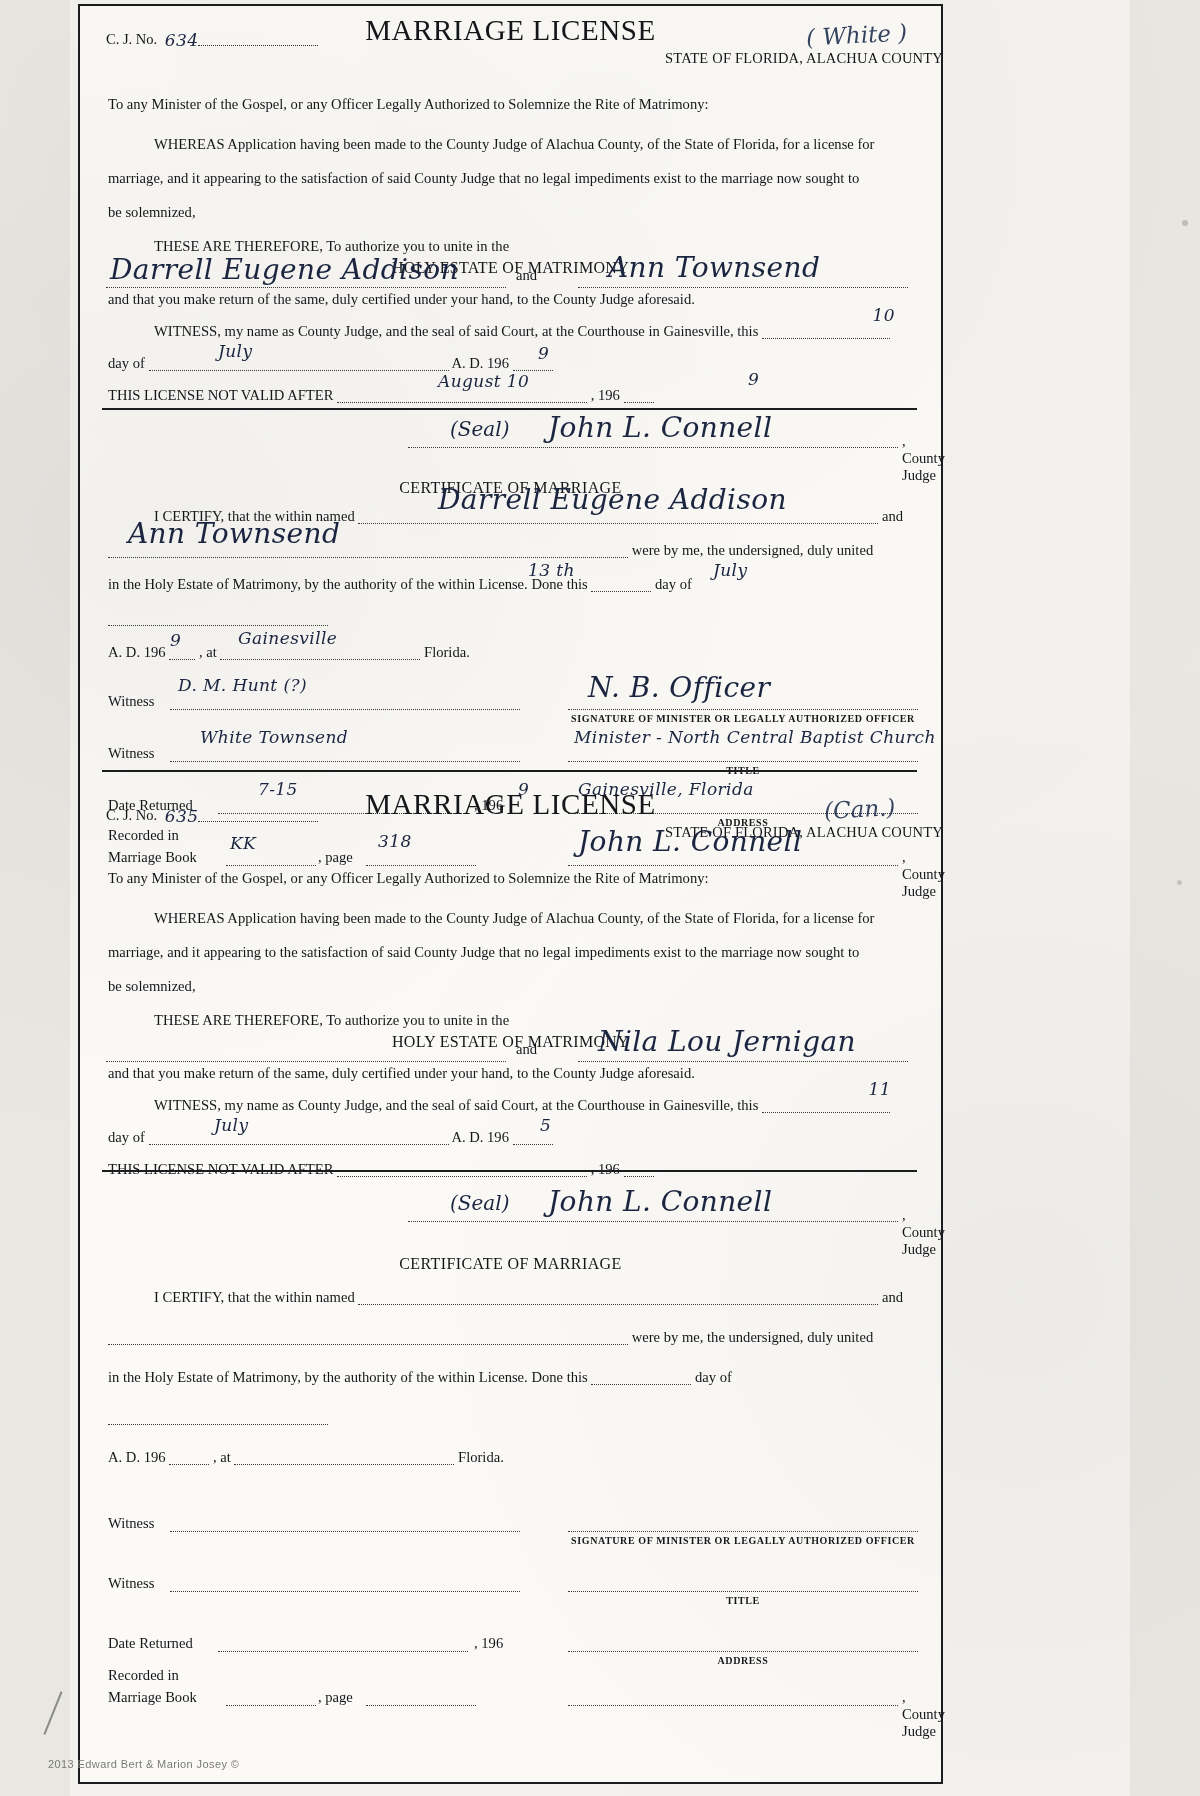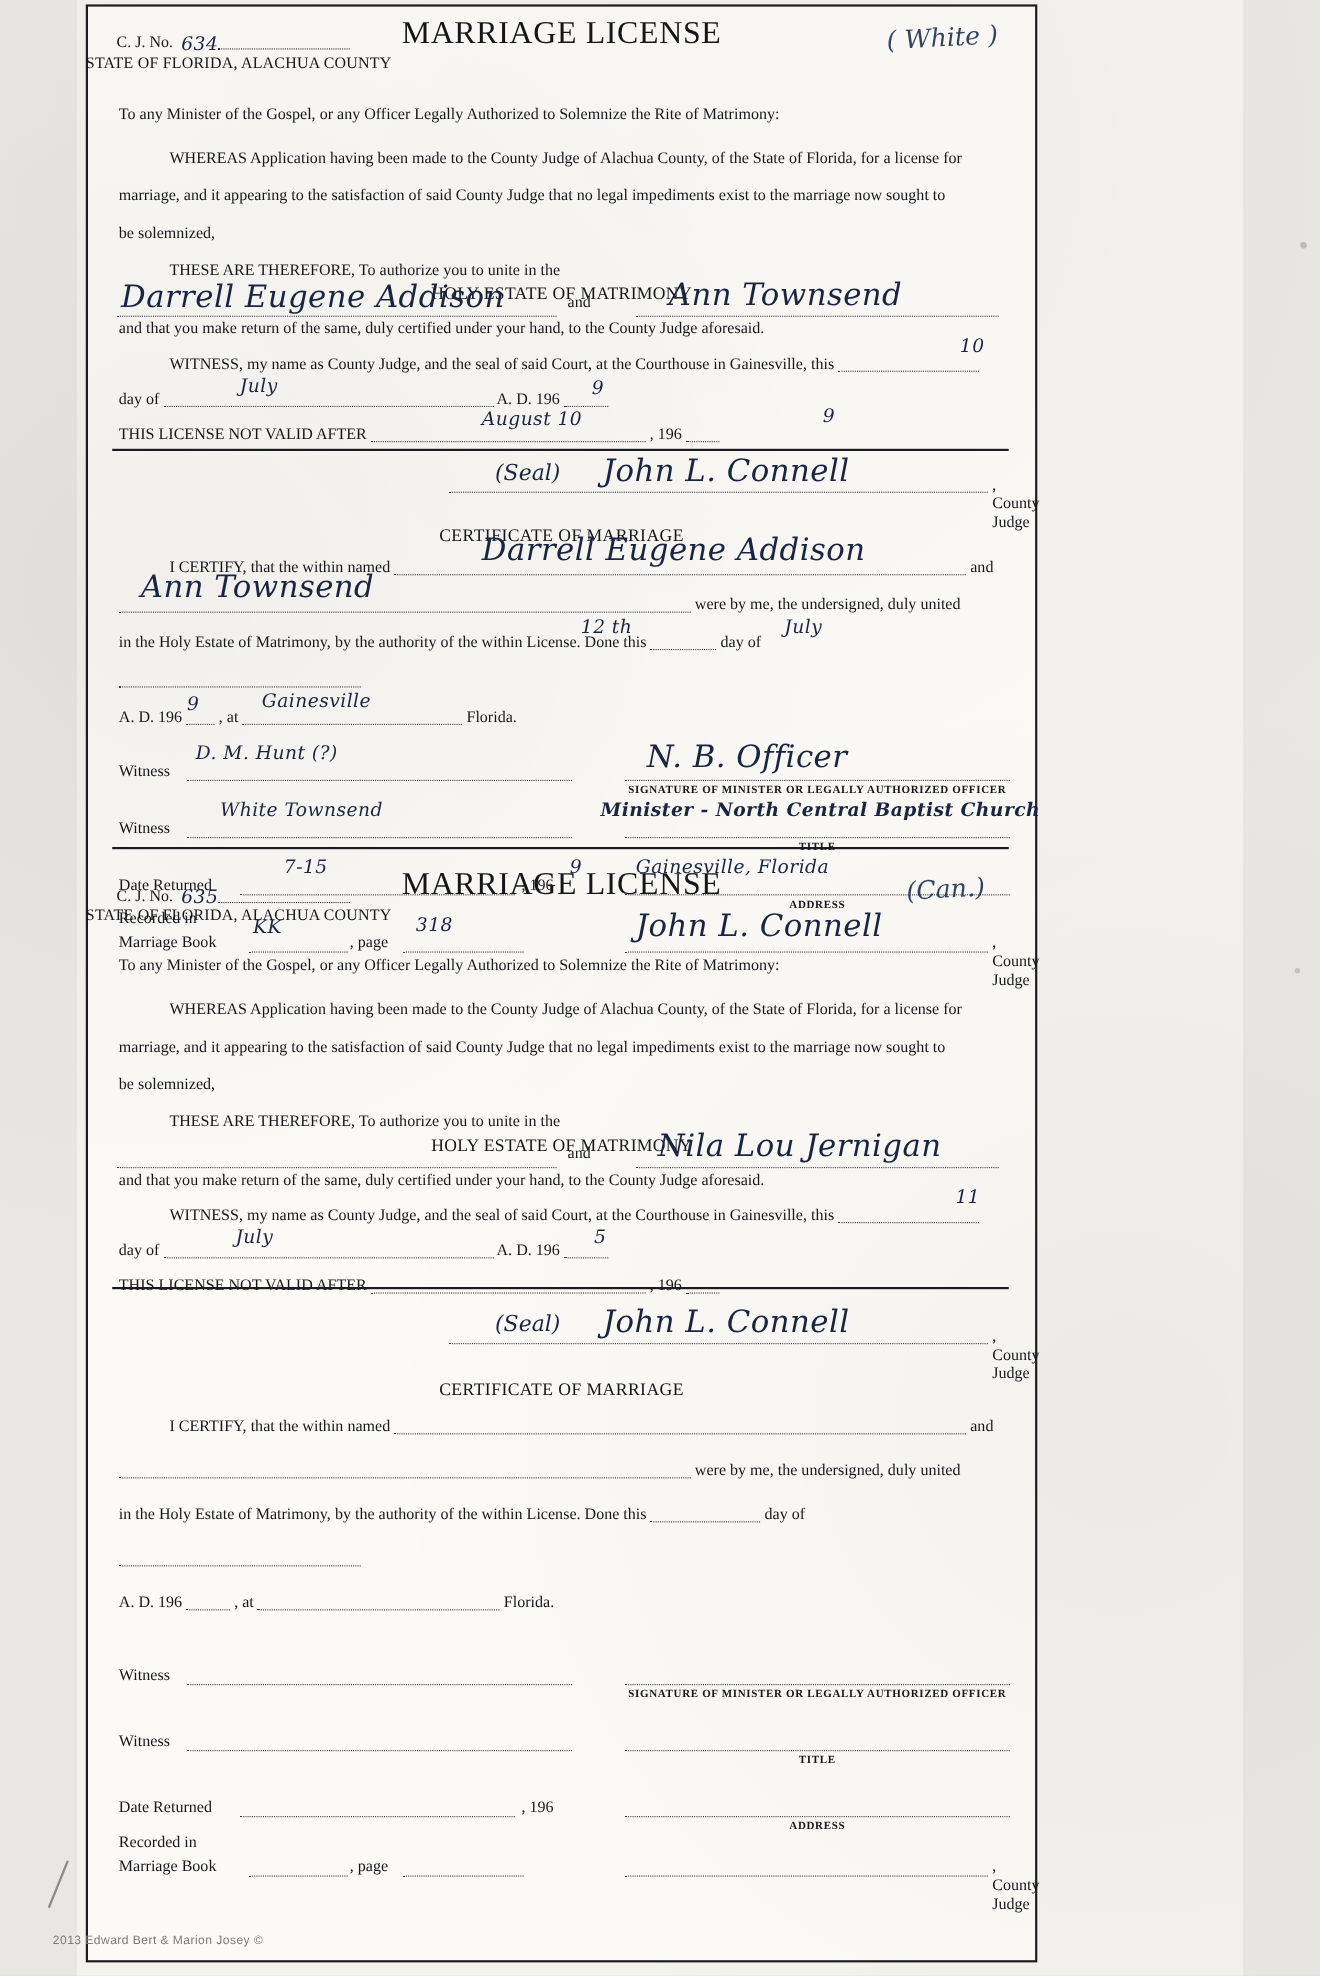--- a/index.html
+++ b/index.html
@@ -51,21 +51,21 @@
   .title{
     text-align:center;
     font-size:29px;
     letter-spacing:.6px;
     font-weight:400;
     margin:0;
     padding-top:10px;
     font-family:"Liberation Serif", serif;
   }
   .subtitle{
-    text-align:left;
+    text-align:right;
     font-size:14.5px;
     letter-spacing:.2px;
     margin-top:3px;
   }
   .cjno{
     position:absolute;
     left:28px;top:24px;
     font-size:14.5px;
   }
   .cjno .dots{
@@ -256,21 +256,21 @@
       <p style="position:relative;">
         <span class="rule" style="width:520px;"></span>
         <span>were by me, the undersigned, duly united</span>
         <span class="hand hand-l" style="position:absolute;left:20px;top:-16px;">Ann Townsend</span>
       </p>
       <p style="position:relative;">
         <span>in the Holy Estate of Matrimony, by the authority of the within License.  Done this</span>
         <span class="rule" style="width:60px;"></span>
         <span>day of</span>
         <span class="rule" style="width:220px;"></span>
-        <span class="hand hand-m" style="position:absolute;left:420px;top:-14px;">12 th</span>
+        <span class="hand hand-m" style="position:absolute;left:420px;top:-14px;">13 th</span>
         <span class="hand hand-m" style="position:absolute;left:605px;top:-14px;">July</span>
       </p>
       <p style="position:relative;">
         <span>A. D. 196</span>
         <span class="rule" style="width:26px;"></span>
         <span>, at</span>
         <span class="rule" style="width:200px;"></span>
         <span>Florida.</span>
         <span class="hand hand-m" style="position:absolute;left:62px;top:-12px;">9</span>
         <span class="hand hand-m" style="position:absolute;left:130px;top:-14px;">Gainesville</span>
@@ -290,21 +290,21 @@
       <div class="hline" style="left:140px;top:144px;width:250px;"></div>
       <span class="hand hand-m" style="position:absolute;left:180px;top:110px;">7-15</span>
       <span style="position:absolute;left:396px;top:128px;font-size:14.6px;">, 196</span>
       <span class="hand hand-m" style="position:absolute;left:440px;top:110px;">9</span>
 
       <div class="hline" style="left:490px;top:40px;width:350px;"></div>
       <span class="hand hand-l" style="position:absolute;left:510px;top:2px;">N. B. Officer</span>
       <div class="sigfield smallcaps" style="left:490px;top:44px;width:350px;">SIGNATURE OF MINISTER OR LEGALLY AUTHORIZED OFFICER</div>
 
       <div class="hline" style="left:490px;top:92px;width:350px;"></div>
-      <span class="hand hand-m" style="position:absolute;left:468px;top:58px;white-space:nowrap;font-weight:bold;">Minister - North Central Baptist Church</span>
+      <span class="hand hand-m" style="position:absolute;left:496px;top:58px;white-space:nowrap;">Minister - North Central Baptist Church</span>
       <div class="sigfield smallcaps" style="left:490px;top:96px;width:350px;">TITLE</div>
 
       <div class="hline" style="left:490px;top:144px;width:350px;"></div>
       <span class="hand hand-m" style="position:absolute;left:500px;top:110px;">Gainesville, Florida</span>
       <div class="sigfield smallcaps" style="left:490px;top:148px;width:350px;">ADDRESS</div>
     </div>
 
     <div style="position:relative;height:56px;margin-top:-10px;">
       <span style="position:absolute;left:30px;top:-2px;font-size:14.6px;">Recorded in</span>
       <span style="position:absolute;left:30px;top:20px;font-size:14.6px;">Marriage Book</span>

